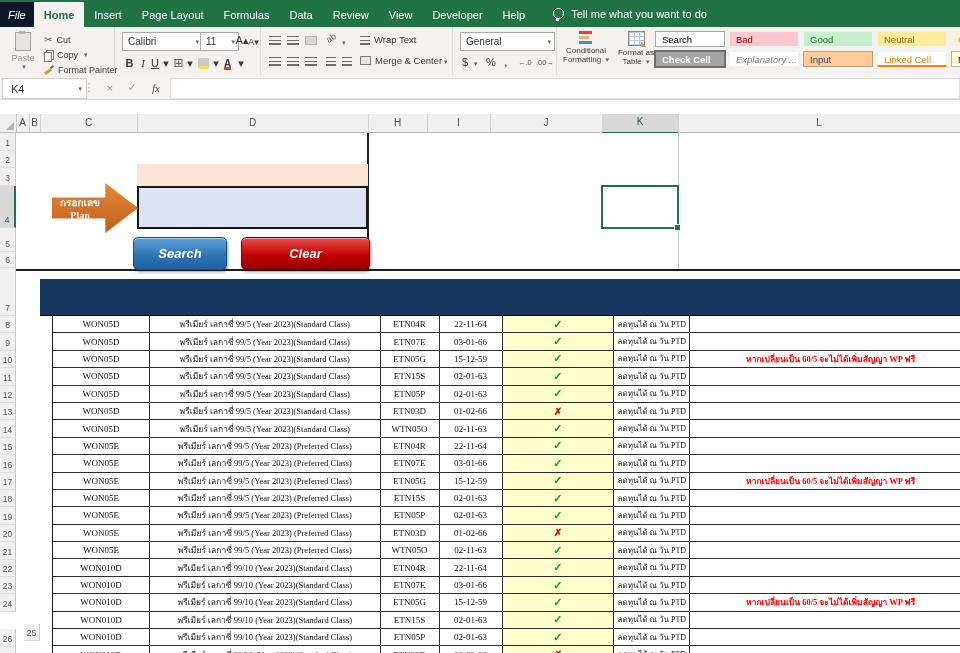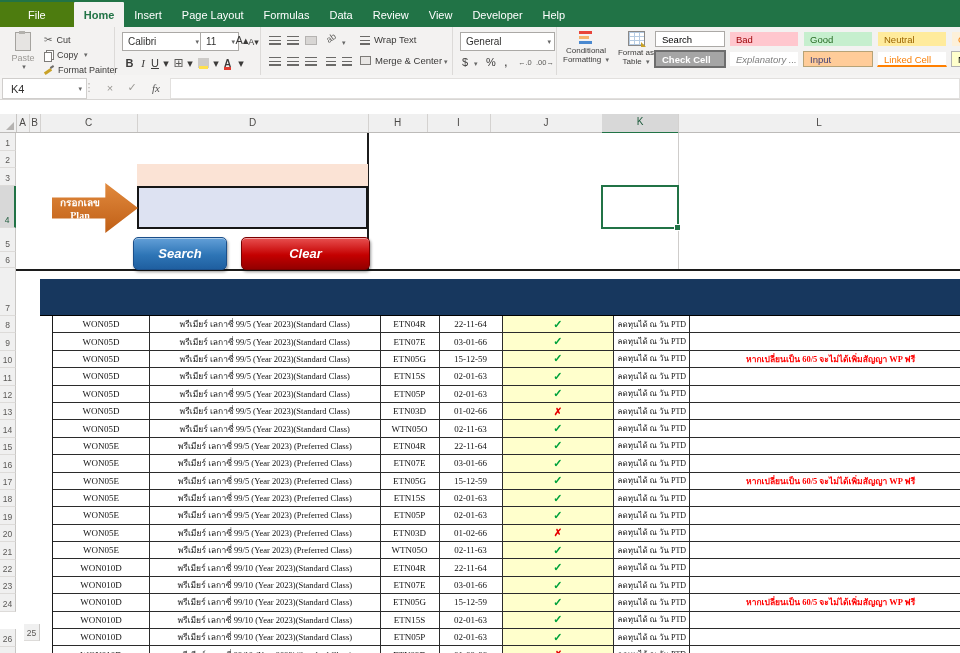--- a/index.html
+++ b/index.html
@@ -3,21 +3,21 @@
 <meta charset="utf-8">
 <style>
   html,body{margin:0;padding:0;}
   body{width:960px;height:653px;overflow:hidden;position:relative;background:#fff;
        font-family:"Liberation Sans","DejaVu Sans",sans-serif;-webkit-font-smoothing:antialiased;}
   .abs{position:absolute;box-sizing:border-box;}
 
   
   .tabbar{left:0;top:0;width:960px;height:27px;background:#217346;display:flex;align-items:stretch;}
   .rtab{color:#fff;font-size:11px;display:flex;align-items:center;padding:0 10px;margin-top:2px;cursor:default;white-space:nowrap;}
-  .rtab.file{padding:0 28px;background:#4d7c0f;font-weight:400;}
+  .rtab.file{padding:0 8px;background:#0f172a;font-weight:400;font-style:italic;}
   .rtab.sel{background:#f3f2f1;color:#217346;font-weight:700;border-radius:1px 1px 0 0;}
   .tellme{display:flex;align-items:center;color:#fff;font-size:11px;margin-left:18px;gap:7px;}
   .bulb{width:9px;height:9px;border:1.5px solid #fff;border-radius:50%;position:relative;}
   .bulb::after{content:"";position:absolute;left:2px;top:9px;width:3px;height:3px;background:#fff;}
 
   
   .ribbon{left:0;top:27px;width:960px;height:62px;background:#f3f2f1;border-bottom:1px solid #d8d6d4;font-size:9px;color:#3b3a39;}
   .grp{position:absolute;top:0;height:61px;border-right:1px solid #dcdad8;}
   .grplabel{position:absolute;bottom:2px;left:0;right:0;text-align:center;font-size:9px;color:#605e5c;}
   .launcher{position:absolute;right:2px;bottom:2px;font-size:7px;color:#8a8886;border:solid #b5b3b1;border-width:0 1px 1px 0;padding:0 1px 1px 0;line-height:7px;}
@@ -123,20 +123,24 @@
       <div class="rtab sel">Home</div>
       <div class="rtab">Insert</div>
       <div class="rtab">Page Layout</div>
       <div class="rtab">Formulas</div>
       <div class="rtab">Data</div>
       <div class="rtab">Review</div>
       <div class="rtab">View</div>
       <div class="rtab">Developer</div>
       <div class="rtab">Help</div>
     </div>
+  <div class="tellme">
+    <span class="bulb"></span>
+    <span>Tell me what you want to do</span>
+  </div>
 </div>
 
 <div class="abs ribbon">
 
   <div class="grp" style="left:0;width:114px;">
     <div class="paste">
       <div class="clip"></div>
       <div>Paste</div>
       <div class="dd">▾</div>
     </div>

